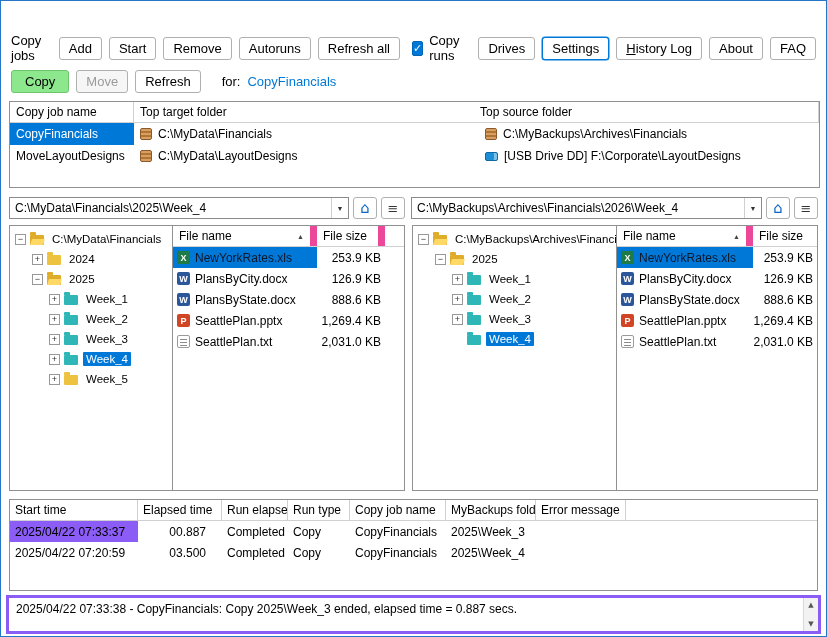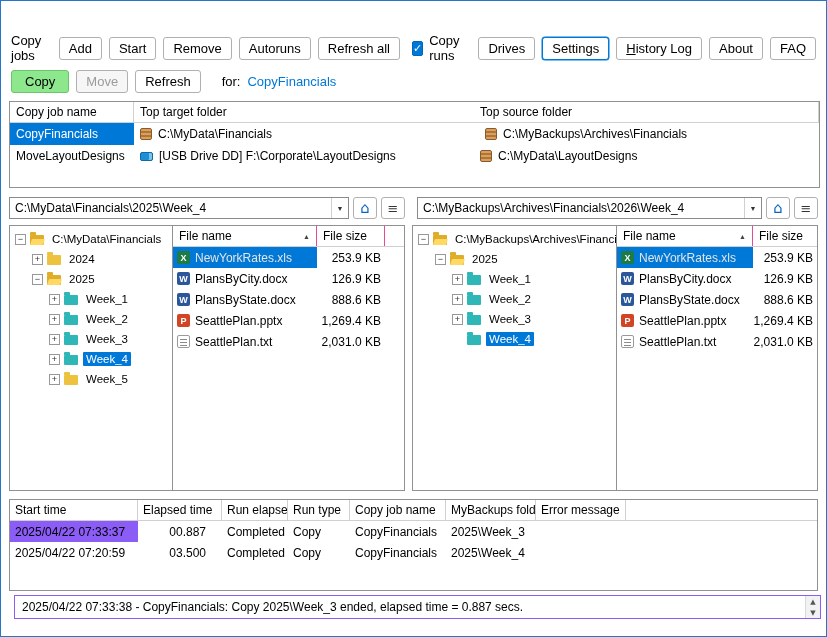--- a/index.html
+++ b/index.html
@@ -40,21 +40,21 @@
 .jt-row{display:flex;height:22px}
 .jt-c{display:flex;align-items:center;padding:0 6px;white-space:nowrap;overflow:hidden}
 .jt-c.cname{width:124px}
 .jt-c.csource{width:345px}
 .jt-c.ctarget{flex:1}
 .jt-c.sel{background:#0078d7;color:#fff}
 .icon-db{width:12px;height:12px;margin-right:6px;flex:none;border-radius:2px;border:1px solid #8a5a28;background:repeating-linear-gradient(180deg,#d99e63 0 2px,#b0762f 2px 4px)}
 .icon-usb{width:13px;height:9px;margin-right:6px;flex:none;border-radius:2px;background:#1d8fd6;border:1px solid #1268a0;box-shadow:inset -3px 0 0 #7cc3ea}
 
 
-.path-row{position:absolute;top:196px;left:8px;right:8px;height:29px;display:flex;gap:12px}
+.path-row{position:absolute;top:196px;left:8px;right:8px;height:29px;display:flex;gap:6px}
 .path-group{display:flex;gap:4px}
 .path-group.pleft{width:396px}
 .path-group.pright{flex:1}
 .combo{flex:1;display:flex;align-items:stretch;border:1px solid #8a8a8a;background:#fff;height:22px;min-width:0}
 .combo-text{flex:1;display:flex;align-items:center;padding:0 5px;font-size:12px;white-space:nowrap;overflow:hidden}
 .combo-arrow{width:17px;display:flex;align-items:center;justify-content:center;border-left:1px solid #d0d0d0;font-size:7px;color:#333}
 .btn-icon{width:24px;height:22px;background:#fff;border:1px solid #b0b0b0;border-radius:3px;display:flex;align-items:center;justify-content:center;padding:0;flex:none}
 .home-glyph{color:#0b64c4;font-size:15px;line-height:1;font-family:"DejaVu Sans",sans-serif}
 .menu-glyph{color:#333;font-size:13px;line-height:1;font-family:"DejaVu Sans",sans-serif}
 
@@ -76,56 +76,56 @@
 .fy{background:#edc23f}.fy::before{background:#edc23f}
 .fo{background:#e0ad2a}.fo::before{background:#e0ad2a}
 .fo::after{content:"";position:absolute;left:1px;bottom:0;width:13px;height:6px;background:#ffd964;transform:skewX(-18deg);border-radius:1px}
 .ft{background:#2fb7b7}.ft::before{background:#2fb7b7}
 .tlabel{padding:1px 3px;border-radius:1px}
 .tlabel.sel{background:#0078d7;color:#fff}
 
 
 .flist{flex:1;display:flex;flex-direction:column;font-size:12px;min-width:0}
 .fl-header{display:flex;height:21px;border-bottom:1px solid #d0d0d0;flex:none}
-.fl-h{display:flex;align-items:center;padding:0 6px;border-right:1px solid #ec4899}
+.fl-h{display:flex;align-items:center;padding:0 6px;border-right:7px solid #ec4899}
 .fl-h.cname{justify-content:space-between}
 .panel.pleft .fl-h.cname{width:144px}
 .panel.pright .fl-h.cname{width:136px}
 .panel.pleft .fl-h.csize{width:68px}
 .panel.pright .fl-h.csize{flex:1;border-right:none}
 .fl-h.filler{flex:1;border-right:none}
 .sort{font-size:7px;color:#444;margin-left:4px}
 .frow{display:flex;height:21px;flex:none}
 .fcell{display:flex;align-items:center;padding:0 4px;white-space:nowrap;overflow:hidden}
 .panel.pleft .fcell.cname{width:144px}
 .panel.pright .fcell.cname{width:136px}
 .panel.pleft .fcell.csize{width:68px;justify-content:flex-end;padding-right:4px}
 .panel.pright .fcell.csize{flex:1;justify-content:flex-end;padding-right:4px}
 .fcell.filler{flex:1;padding:0}
-.fcell.sel{background:#0078d7;color:#e5e5e5}
+.fcell.sel{background:#0078d7;color:#0f172a}
 .ficon{width:13px;height:13px;border-radius:2px;color:#fff;font-size:9px;font-weight:700;display:inline-flex;align-items:center;justify-content:center;flex:none;margin-right:5px}
 .fi-xls{background:#1e7b45}.fi-xls::before{content:"X"}
 .fi-doc{background:#2b579a}.fi-doc::before{content:"W"}
 .fi-ppt{background:#d14424}.fi-ppt::before{content:"P"}
 .fi-txt{background:#fff;border:1px solid #9a9a9a;position:relative}
 .fi-txt::before{content:"";position:absolute;left:2px;right:2px;top:3px;height:7px;background:repeating-linear-gradient(180deg,#8b8b8b 0 1px,transparent 1px 3px)}
 
 
 .log-table{position:absolute;top:498px;left:8px;right:8px;height:92px;border:1px solid #919191;background:#fff;font-size:12px}
 .lt-header{display:flex;height:21px;border-bottom:1px solid #d0d0d0}
 .lt-h{display:flex;align-items:center;padding:0 5px;border-right:1px solid #d0d0d0;white-space:nowrap;overflow:hidden}
 .lt-row{display:flex;height:21px}
 .lt-c{display:flex;align-items:center;padding:0 5px;white-space:nowrap;overflow:hidden}
 .c0{width:128px}.c1{width:84px}.c2{width:66px}.c3{width:62px}.c4{width:96px}.c5{width:90px}.c6{width:90px}
 .lt-h.cfill{flex:1;border-right:none}
 .lt-c.c1{justify-content:flex-end;padding-right:16px}
 .lt-c.sel-light{background:#8b5cf6}
 
 
-.statusbar{position:absolute;top:594px;left:13px;right:5px;height:24px;border:1px solid #8b5cf6;background:#fff;display:flex}
+.statusbar{position:absolute;top:594px;left:5px;right:5px;height:39px;border:3px solid #8b5cf6;background:#fff;display:flex}
 .status-text{flex:1;padding:4px 7px;font-size:12px;white-space:nowrap;overflow:hidden}
 .vscroll{width:15px;border-left:1px solid #d9d9d9;background:#f2f2f2;display:flex;flex-direction:column}
 .sb-btn{height:14px;display:flex;align-items:center;justify-content:center;font-size:7px;color:#555;font-family:"DejaVu Sans",sans-serif}
 .sb-track{flex:1}
 </style>
 </head>
 <body>
 
 <div class="window">
 
@@ -171,27 +171,27 @@
         <span class="icon-db"></span>
         <span>C:\MyData\Financials</span>
       </div>
       <div class="jt-c ctarget">
         <span class="icon-db"></span>
         <span>C:\MyBackups\Archives\Financials</span>
       </div>
     </div>
     <div class="jt-row">
       <div class="jt-c cname">MoveLayoutDesigns</div>
+      <div class="jt-c csource">
+        <span class="icon-db"></span>
+        <span>C:\MyData\LayoutDesigns</span>
+      </div>
       <div class="jt-c ctarget">
         <span class="icon-usb"></span>
         <span>[USB Drive DD] F:\Corporate\LayoutDesigns</span>
-      </div>
-      <div class="jt-c csource">
-        <span class="icon-db"></span>
-        <span>C:\MyData\LayoutDesigns</span>
       </div>
     </div>
   </div>
 
   <div class="path-row">
     <div class="path-group pleft">
       <div class="combo">
         <span class="combo-text">C:\MyData\Financials\2025\Week_4</span>
         <span class="combo-arrow">▼</span>
       </div>

